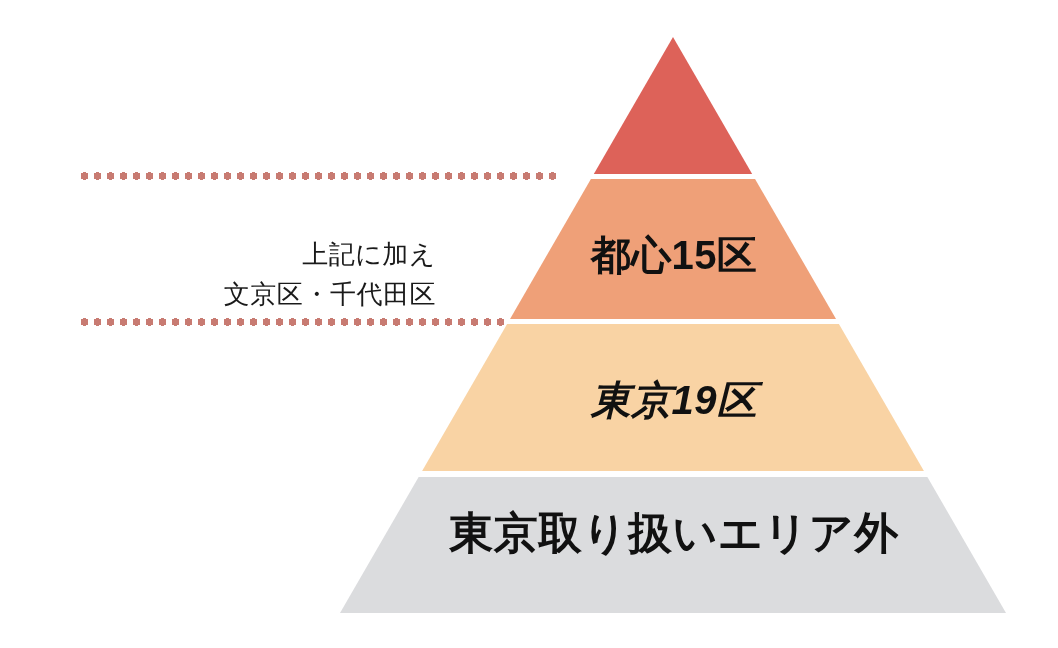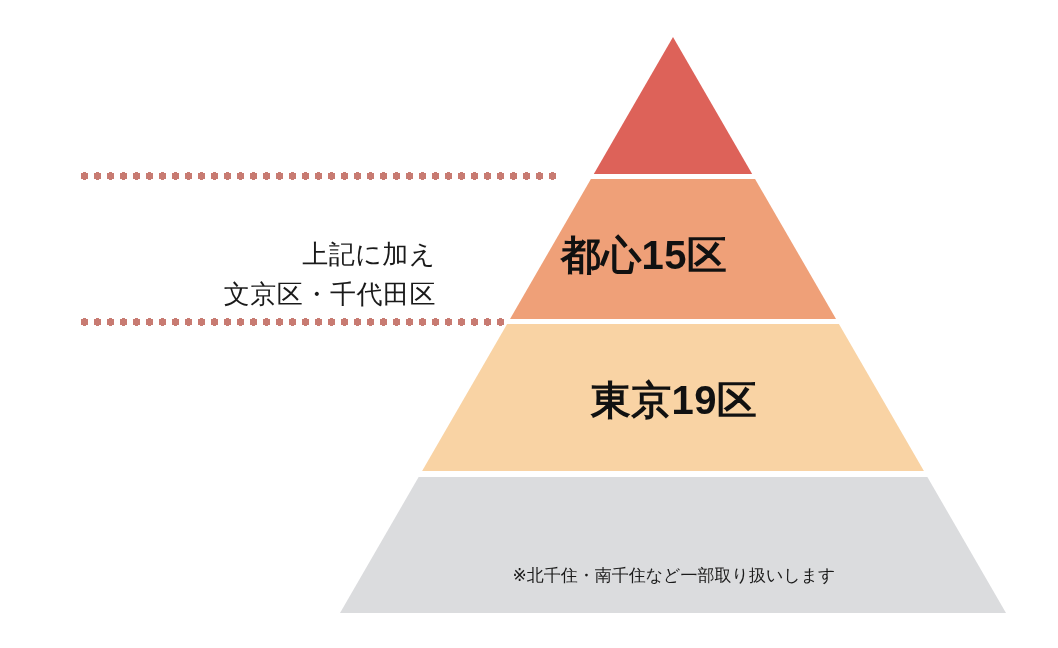--- a/index.html
+++ b/index.html
@@ -44,30 +44,31 @@
     color: #111111;
     line-height: 1.1;
   }
   #tier-label-1 {
     left: 529px;
     top: 98px;
     width: 290px;
     font-size: 40px;
   }
   #tier-label-2 {
-    left: 499px;
+    left: 529px;
     top: 233px;
     width: 290px;
     font-size: 40px;
   }
   #tier-label-3 {
     left: 529px;
     top: 378px;
     width: 290px;
     font-size: 40px;
+    font-style: italic;
   }
   #tier-label-4 {
     left: 398px;
     top: 509px;
     width: 552px;
     font-size: 44px;
   }
   #tier-note-4 {
     position: absolute;
     left: 398px;
@@ -143,22 +144,22 @@
       <rect x="0" y="324" width="1058" height="147" fill="#f9d3a4"></rect>
       <rect x="0" y="477" width="1058" height="140" fill="#dbdcde"></rect>
     </g>
   </svg>
 
 
   <div class="tier-label" id="tier-label-2">都心15区</div>
 
   <div class="tier-label" id="tier-label-3">東京19区</div>
 
+  <div class="tier-label" id="tier-label-4">東京取り扱いエリア外</div>
 
-  <div id="tier-note-4">※北千住・南千住など一部取り扱いします</div>
 
   <div class="caption-group" id="caption-group-1">
   </div>
 
   <div class="caption-group" id="caption-group-2">
     <div class="caption-line">上記に加え</div>
     <div class="caption-line">文京区・千代田区</div>
   </div>
 
   <div class="dotted-rule" id="dotted-rule-1"></div>

